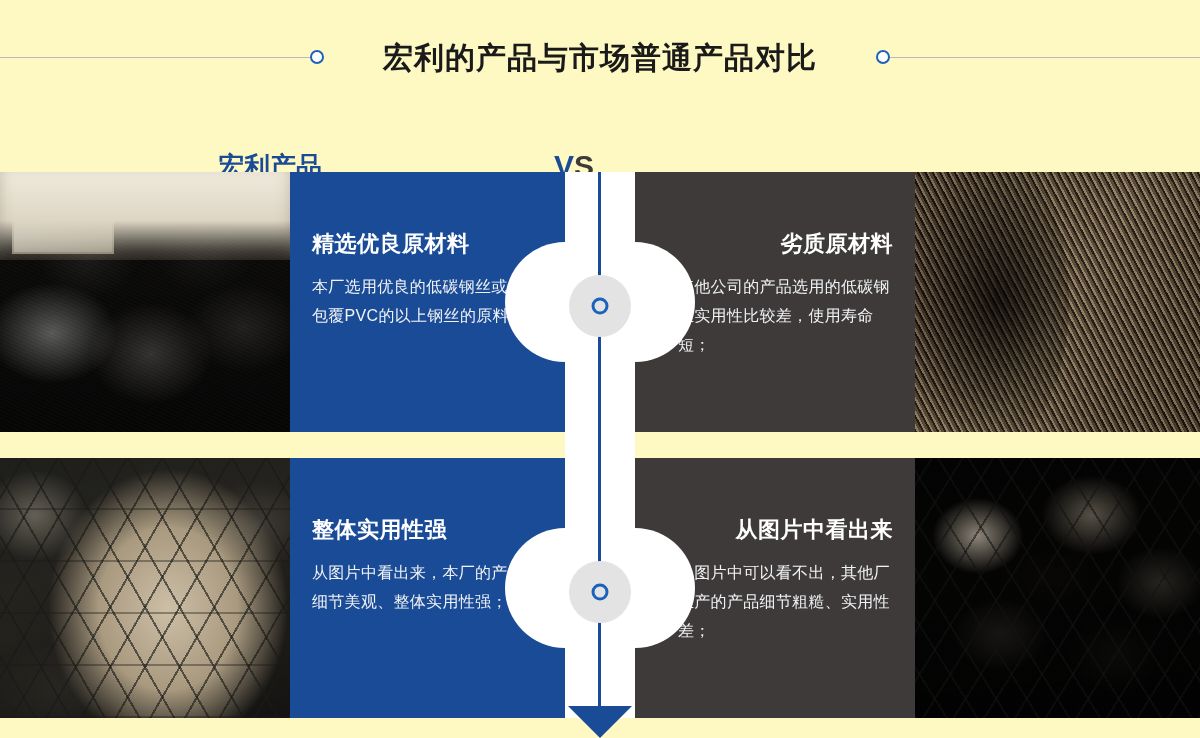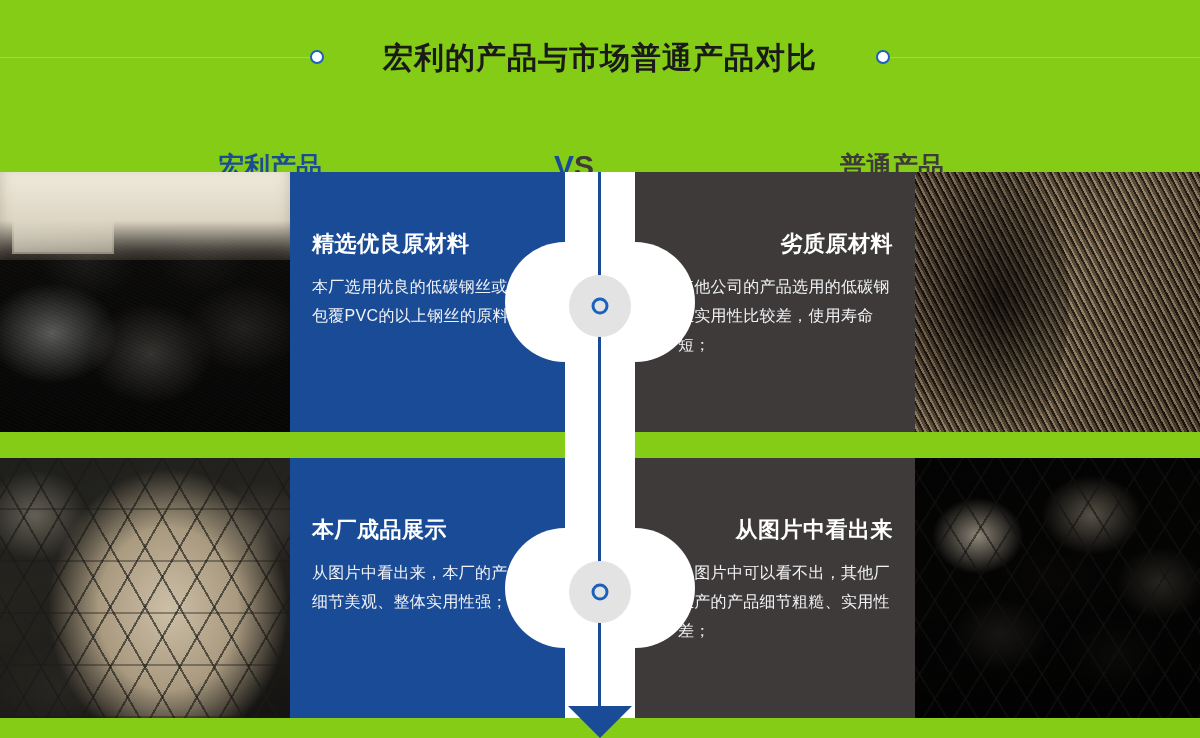--- a/index.html
+++ b/index.html
@@ -2,21 +2,21 @@
 <html><head>
 <meta charset="utf-8">
 <style>
   * { margin:0; padding:0; box-sizing:border-box; }
   html, body {
     width:1200px; height:738px;
     background:#ffffff;
     font-family:"Liberation Sans","DejaVu Sans",sans-serif;
     overflow:hidden;
   }
-  #page { position:relative; width:1200px; height:738px; background:#84cc16; }
+  #page { position:relative; width:1200px; height:738px; background:#fef9c3; }
 
   
   .header { position:absolute; left:0; top:0; width:1200px; height:110px; }
   .hdr-line { position:absolute; top:57px; height:1px; background:#b9b9b9; }
   .hdr-line.left  { left:0;   width:310px; }
   .hdr-line.right { left:890px; width:310px; }
   .hdr-dot {
     position:absolute; top:50px; width:14px; height:14px;
     border:2.5px solid #1c62bd; border-radius:50%; background:#fff;
   }
@@ -165,21 +165,20 @@
   <div class="header">
     <div class="hdr-line left"></div>
     <div class="hdr-dot  left"></div>
     <div class="hdr-title">宏利的产品与市场普通产品对比</div>
     <div class="hdr-dot  right"></div>
     <div class="hdr-line right"></div>
   </div>
 
   <div class="col-caption good">宏利产品</div>
   <div class="col-caption vs"><span class="v">V</span><span>S</span></div>
-  <div class="col-caption bad">普通产品</div>
 
   <div class="row r1">
     <div class="cell img-left">
       <div class="ph wire-coils"></div>
     </div>
 
     <div class="cell panel-blue">
       <div class="panel-inner">
         <div class="p-title">精选优良原材料</div>
         <div class="p-body">本厂选用优良的低碳钢丝或者包覆PVC的以上钢丝的原料；</div>
@@ -200,21 +199,21 @@
     </div>
   </div>
 
   <div class="row r2">
     <div class="cell img-left">
       <div class="ph gabion-light"></div>
     </div>
 
     <div class="cell panel-blue">
       <div class="panel-inner">
-        <div class="p-title">本厂成品展示</div>
+        <div class="p-title">整体实用性强</div>
         <div class="p-body">从图片中看出来，本厂的产品细节美观、整体实用性强；</div>
       </div>
       <div class="cut on-blue"></div>
     </div>
 
     <div class="cell panel-dark">
       <div class="panel-inner">
         <div class="p-title">从图片中看出来</div>
         <div class="p-body">从图片中可以看不出，其他厂生产的产品细节粗糙、实用性差；</div>
       </div>

